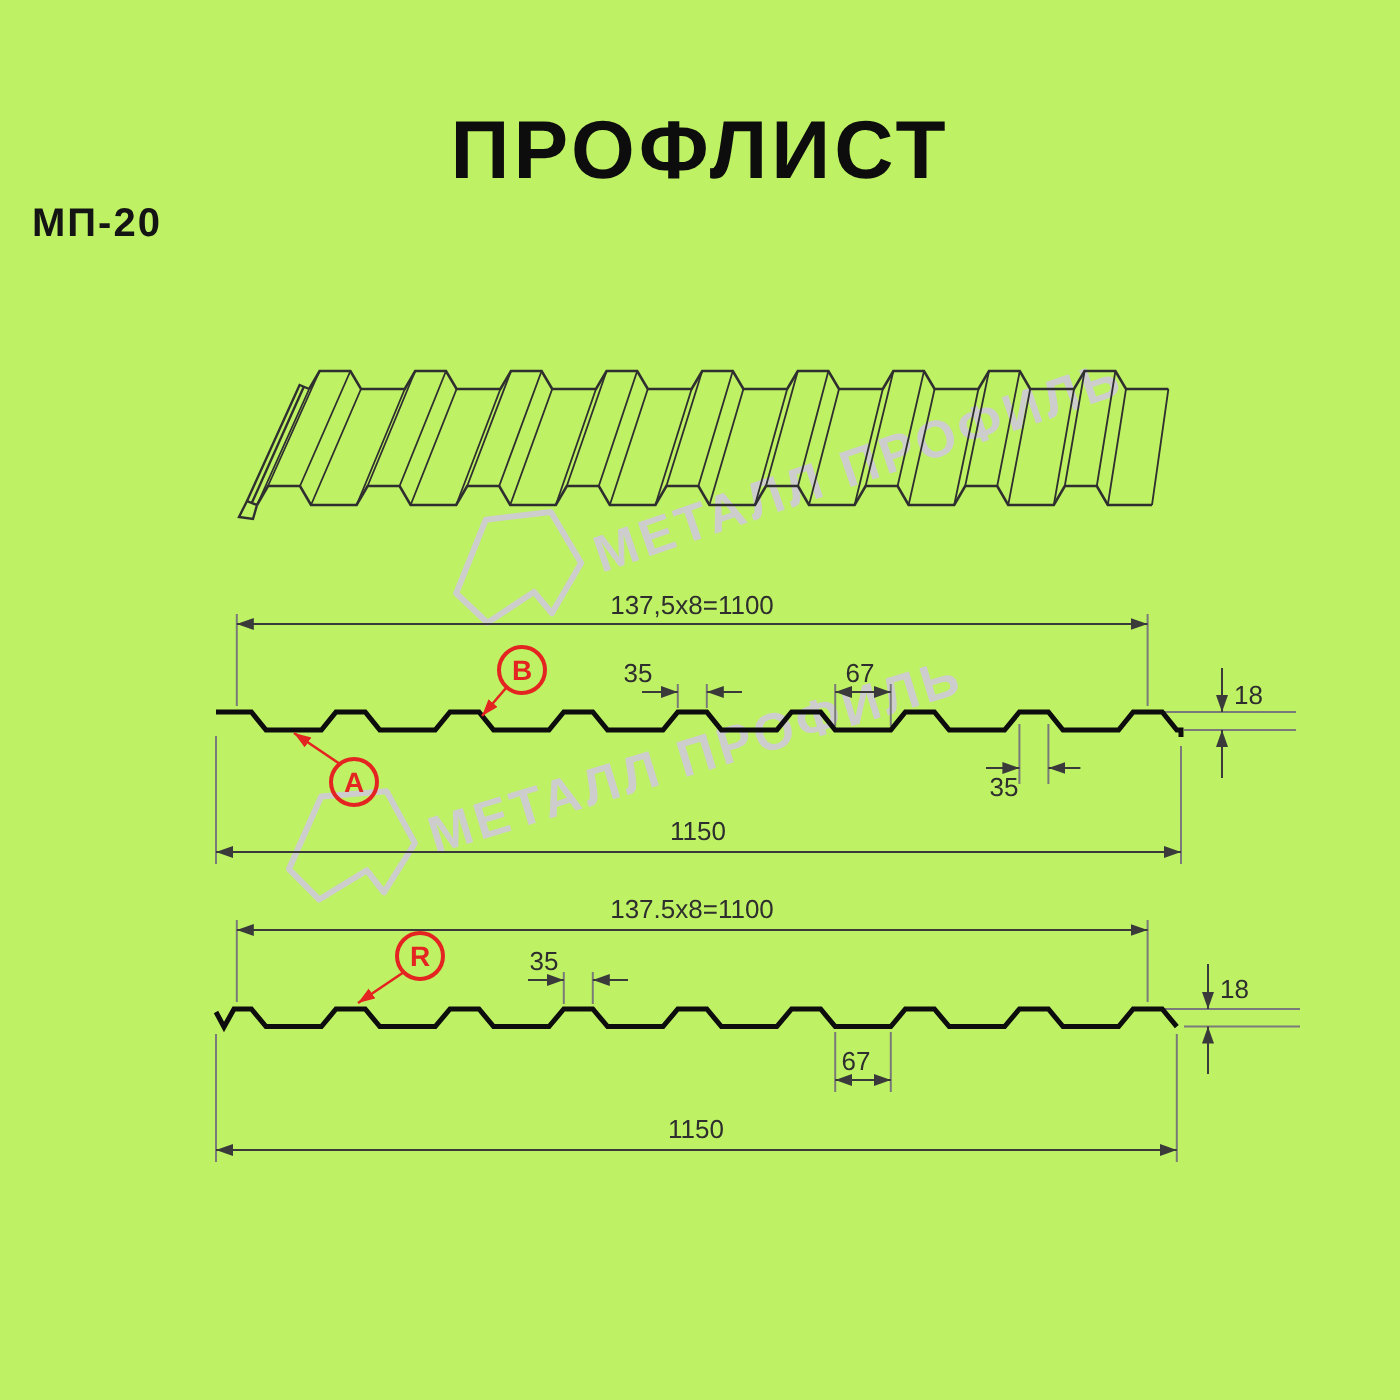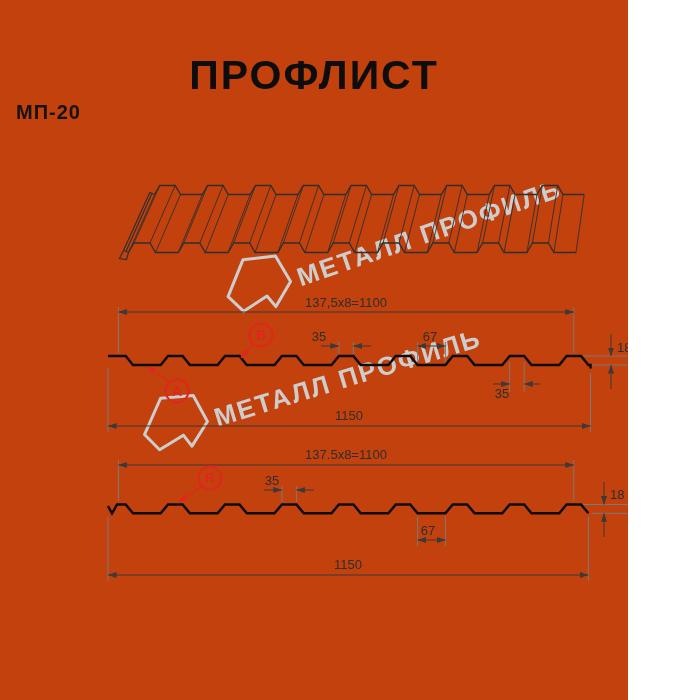--- a/index.html
+++ b/index.html
@@ -1,16 +1,16 @@
 <!DOCTYPE html>
 <html><head>
 <meta charset="utf-8">
 <style>
   html,body{margin:0;padding:0;background:#ffffff;}
-  .page{position:relative;width:628px;height:700px;background:#c2410c;overflow:hidden;
+  .page{position:relative;width:700px;height:700px;background:#bef264;overflow:hidden;
         font-family:"Liberation Sans",sans-serif;}
   .title{position:absolute;top:52px;left:0;width:100%;text-align:center;
          font-size:41px;font-weight:bold;letter-spacing:2px;color:#0d0d0d;}
   .subtitle{position:absolute;top:101px;left:16px;width:100%;text-align:left;
             font-size:20px;font-weight:bold;letter-spacing:1px;color:#141414;}
   .footer{position:absolute;top:609px;left:0;width:100%;text-align:center;
           font-size:18px;font-weight:bold;letter-spacing:1px;color:#161616;}
   svg{position:absolute;top:0;left:0;}
   .dimtxt{font-size:13px;fill:#2e2e2e;}
   .lbltxt{font-size:14px;font-weight:bold;}

